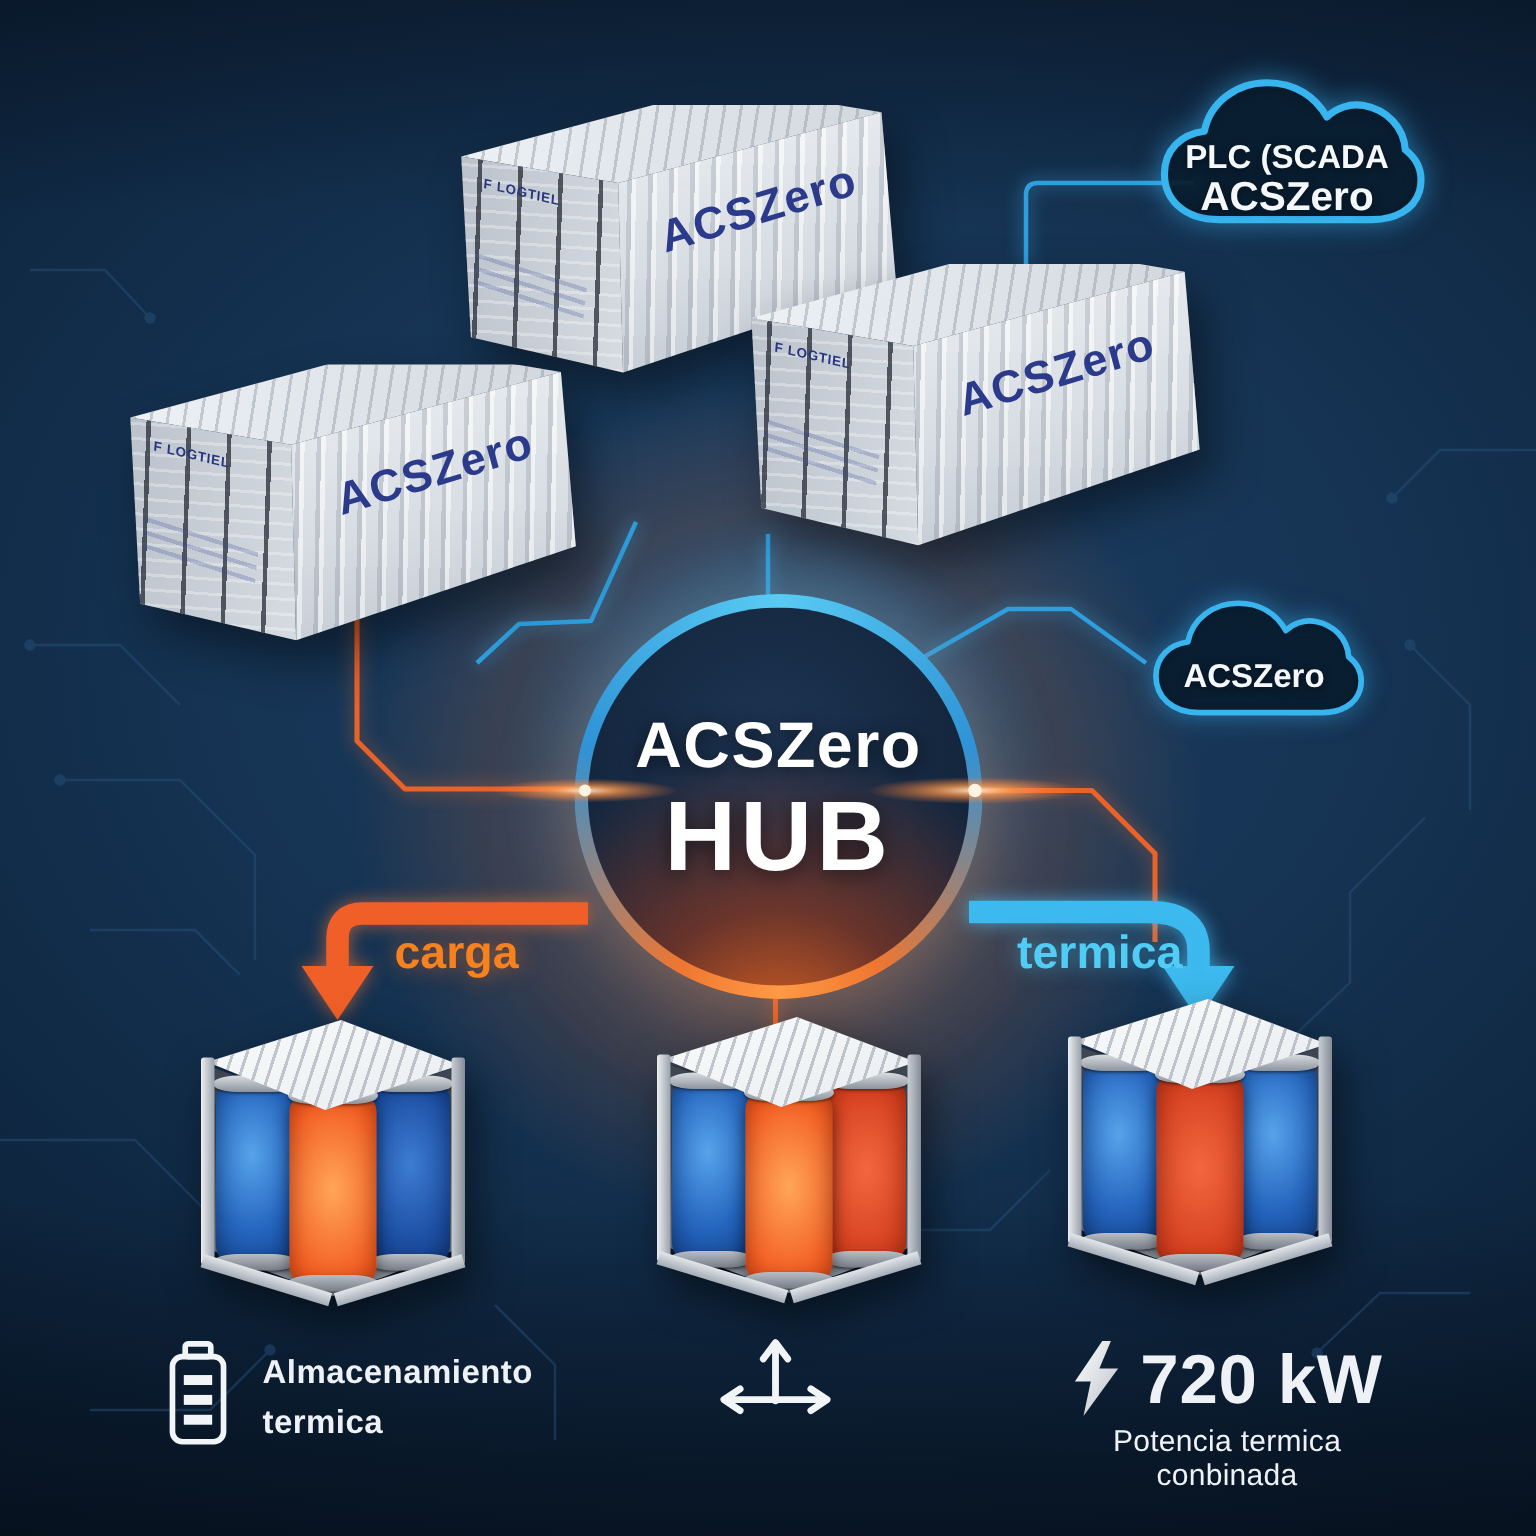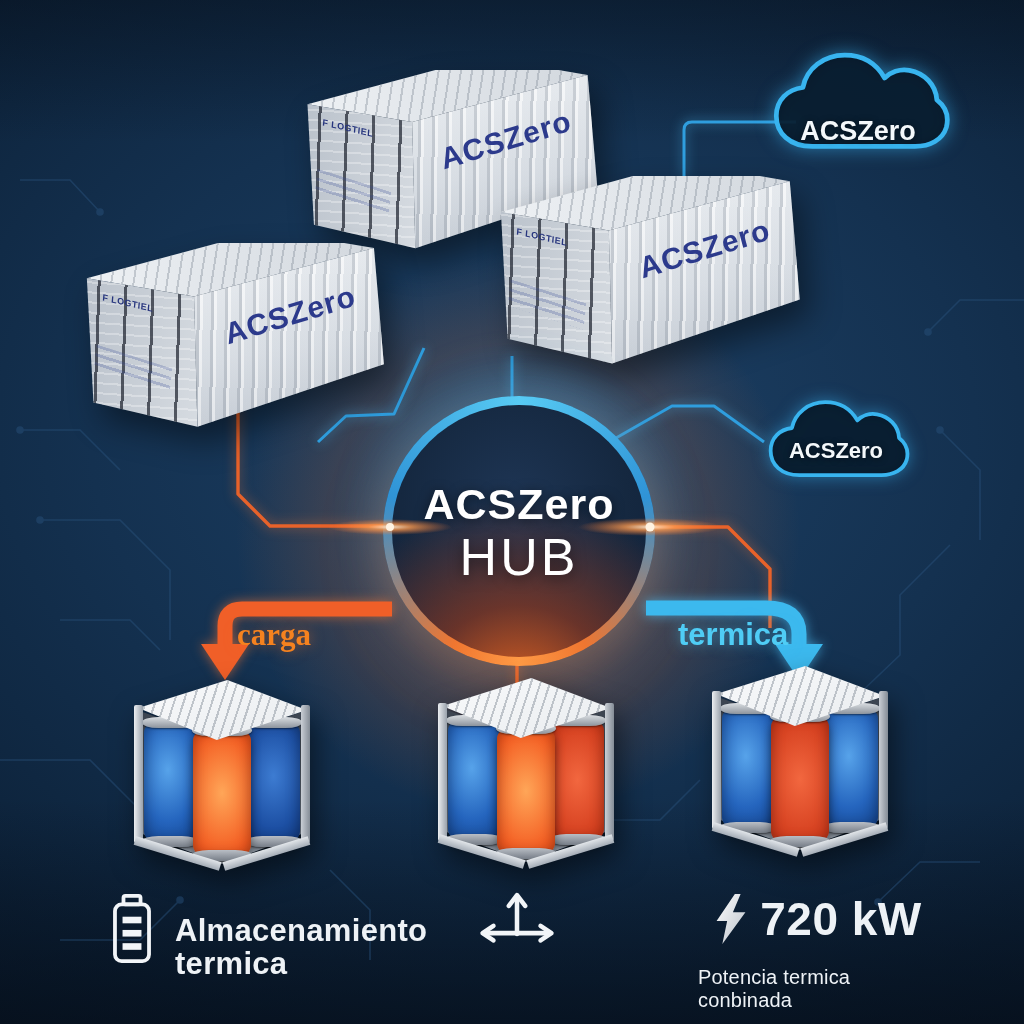--- a/index.html
+++ b/index.html
@@ -75,25 +75,25 @@
   }
   .hub-core{
     width:254px;height:252px;border-radius:50%;
     background:
       radial-gradient(circle at 50% 118%, rgba(255,110,30,.9) 0%, rgba(190,65,22,.5) 30%, rgba(20,35,58,0) 63%),
       radial-gradient(circle at 48% 38%, #1e3554 0%, #152840 55%, #0f1f38 100%);
     display:flex;flex-direction:column;align-items:center;justify-content:center;gap:2px;
     color:#fff;text-align:center;
   }
   .hub-title{font-size:43px;font-weight:700;letter-spacing:1px;text-shadow:0 2px 12px rgba(0,0,0,.55);}
-  .hub-sub{font-size:52px;font-weight:400;letter-spacing:3px;line-height:1;text-shadow:0 3px 14px rgba(0,0,0,.55);}
+  .hub-sub{font-size:66px;font-weight:700;letter-spacing:3px;line-height:1;text-shadow:0 3px 14px rgba(0,0,0,.55);}
 
   
   .flow-label{position:absolute;font-weight:700;font-size:31px;}
-  .flow-carga{left:237px;top:617px;color:#f5821f;text-shadow:0 0 14px rgba(255,120,40,.55);font-family:Liberation Serif, serif;}
+  .flow-carga{left:263px;top:617px;color:#f5821f;text-shadow:0 0 14px rgba(255,120,40,.55);}
   .flow-descarga{left:678px;top:617px;color:#4fcdf5;text-shadow:0 0 14px rgba(80,205,255,.55);}
 
   
   .pod{position:absolute;width:212px;height:200px;filter:drop-shadow(6px 12px 14px rgba(0,0,0,.5));}
   .pod > div{position:absolute;}
   .pod-cavity{
     inset:0;
     clip-path:polygon(12.5% 19%, 50% 33%, 87.5% 19%, 87.5% 80%, 50% 95%, 12.5% 80%);
     background:linear-gradient(180deg,#333b46 0%,#49525f 45%,#6a7482 76%,#9aa3ae 90%,#7b848f 100%);
   }
@@ -121,28 +121,28 @@
   .pod-post{width:4.2%;top:15.5%;height:69%;z-index:5;background:linear-gradient(90deg,#eceef1,#99a1ab);border-radius:2px;}
   .pod-post.pl{left:8.6%;}
   .pod-post.pr{right:8.6%;background:linear-gradient(90deg,#c9ced5,#848c96);}
   .pod-rail{width:42%;height:4.6%;top:81%;z-index:5;background:linear-gradient(#e2e6ea,#a4acb6);}
   .pod-rail.rl{left:9%;transform:rotate(17deg);transform-origin:0 50%;}
   .pod-rail.rr{right:9%;transform:rotate(-17deg);transform-origin:100% 50%;}
 
   
   .footer-text{color:#eef2f6;}
   .f-storage{left:111px;top:894px;display:flex;gap:22px;align-items:flex-start;}
-  .f-storage .lines{font-size:31px;font-weight:600;line-height:33px;padding-top:4px;letter-spacing:.3px;margin-top:16px;}
+  .f-storage .lines{font-size:22px;font-weight:600;line-height:33px;padding-top:4px;letter-spacing:.3px;}
   .f-scaling{left:397px;top:886px;width:240px;text-align:center;}
   .f-scaling .icon{display:inline-block;}
   .f-scaling .lbl{font-size:25px;font-weight:600;margin-top:6px;letter-spacing:.3px;}
-  .f-power{left:698px;top:892px;width:240px;}
+  .f-power{left:698px;top:892px;width:240px;text-align:center;}
   .f-power .row{display:flex;align-items:center;justify-content:center;gap:12px;}
   .f-power .val{font-size:46px;font-weight:600;letter-spacing:.5px;}
-  .f-power .lbl{font-size:20px;font-weight:500;margin-top:20px;letter-spacing:.2px;}
+  .f-power .lbl{font-size:20px;font-weight:500;margin-top:4px;letter-spacing:.2px;}
 </style>
 </head>
 <body>
 
 <div class="stage">
 
   <svg class="fx-layer" viewBox="0 0 1024 1024">
     <g fill="none" stroke="#28507a" stroke-width="1.6" opacity=".5">
       <path d="M40 520 H120 L170 570 V640"></path>
         <circle cx="40" cy="520" r="3" fill="#28507a"></circle>
@@ -209,20 +209,21 @@
     <div class="c-side"></div>
     <span class="c-door-text">F LOGTIEL</span>
     <span class="c-door-marks"></span>
     <span class="c-label">ACSZero</span>
   </div>
 
   <div class="cloud" style="left:763px;top:40px;width:190px;height:140px;">
     <svg viewBox="0 0 200 132" style="filter:drop-shadow(0 0 9px rgba(60,190,255,.55));">
       <path d="M52 112 C28 112 14 98 14 80 C14 63 26 52 42 50 C46 30 64 16 86 16 C106 16 120 26 128 40 C134 34 144 30 154 32 C170 35 182 47 183 63 C192 70 196 80 193 92 C189 105 176 112 160 112 Z"></path>
     </svg>
+    <div class="cloud-text" style="top:52px;font-size:22px;font-weight:700;">PLC (SCADA</div>
     <div class="cloud-text" style="top:76px;font-size:27px;font-weight:700;">ACSZero</div>
   </div>
 
   <div class="cloud" style="left:760px;top:390px;width:152px;height:102px;">
     <svg viewBox="0 0 200 132" style="filter:drop-shadow(0 0 8px rgba(60,190,255,.5));">
       <path d="M52 112 C28 112 14 98 14 80 C14 63 26 52 42 50 C46 30 64 16 86 16 C106 16 120 26 128 40 C134 34 144 30 154 32 C170 35 182 47 183 63 C192 70 196 80 193 92 C189 105 176 112 160 112 Z"></path>
     </svg>
     <div class="cloud-text" style="top:48px;font-size:22px;font-weight:700;">ACSZero</div>
   </div>
 

